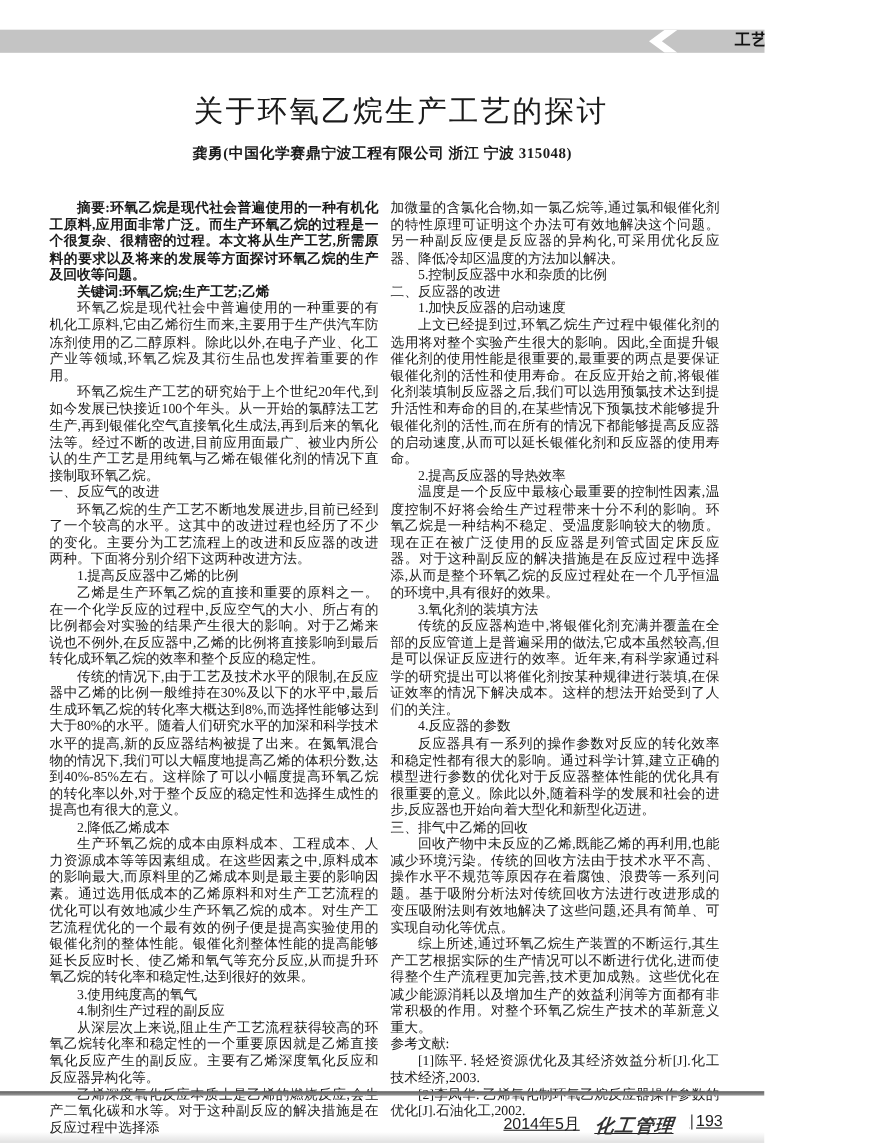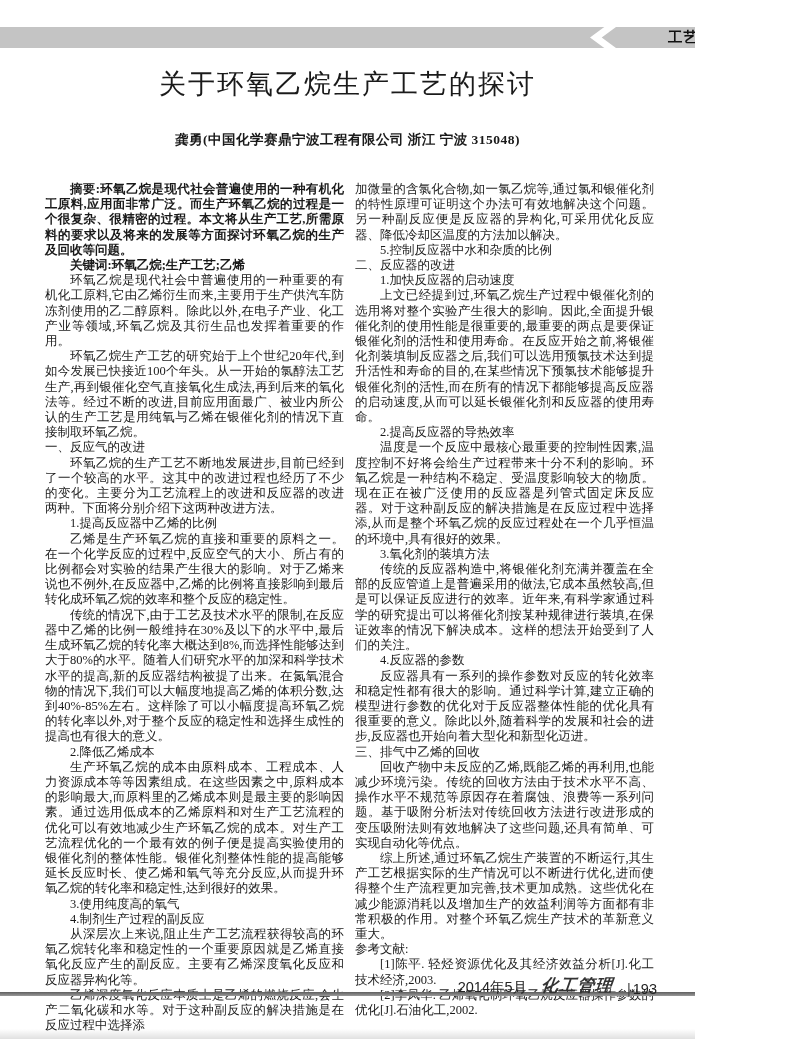--- a/index.html
+++ b/index.html
@@ -20,21 +20,21 @@
   }
   .badge-text {
     position:absolute; left:668px; top:0; height:21px; line-height:21px;
     font-family:"Liberation Sans","DejaVu Sans",sans-serif;
     font-size:14.5px; font-weight:bold; color:#111111; letter-spacing:1px;
   }
   
   .title {
     position:absolute; top:66px; left:0; width:100%;
     text-align:center; font-size:27px; font-weight:500; letter-spacing:2px;
-    margin:0;
+    margin:17px;
   }
   .author {
     position:absolute; top:131px; left:0; width:100%;
     text-align:center; font-size:13.5px; letter-spacing:0.5px;font-weight:bold;
   }
   
   .columns {
     position:absolute; top:158px; left:45px; right:41px;
     display:flex; gap:11px;
   }
@@ -45,24 +45,24 @@
     word-break:break-all;
   }
   .para.section, .para.flush { text-indent:0; }
   .para.abstract, .para.keywords { font-weight:bold; }
   
   .footer-rule {
     position:absolute; top:992px; left:0; width:100%; height:4px;
     background:linear-gradient(to bottom,#5f5f5f,#9a9a9a);
   }
   .footer-text {
-    position:absolute; top:974px; right:38px;
-    display:flex; align-items:flex-end; gap:14px;
+    position:absolute; top:1012px; right:38px;
+    display:flex; align-items:flex-start; gap:14px;
     font-family:"Liberation Sans","DejaVu Sans",sans-serif;
-    font-size:14.5px; color:#222222;
+    font-size:14.5px; color:#222222;text-decoration:underline;
   }
   .journal {
     font-family:"Liberation Serif","DejaVu Serif",serif;
     font-style:italic; font-size:17px; font-weight:bold;
     transform:skewX(-6deg); letter-spacing:1px; color:#333333;
   }
   .pageno-wrap { display:flex; align-items:baseline; }
   .vbar { font-weight:300; margin-right:2px; color:#444444; }
   
   .page::after {

